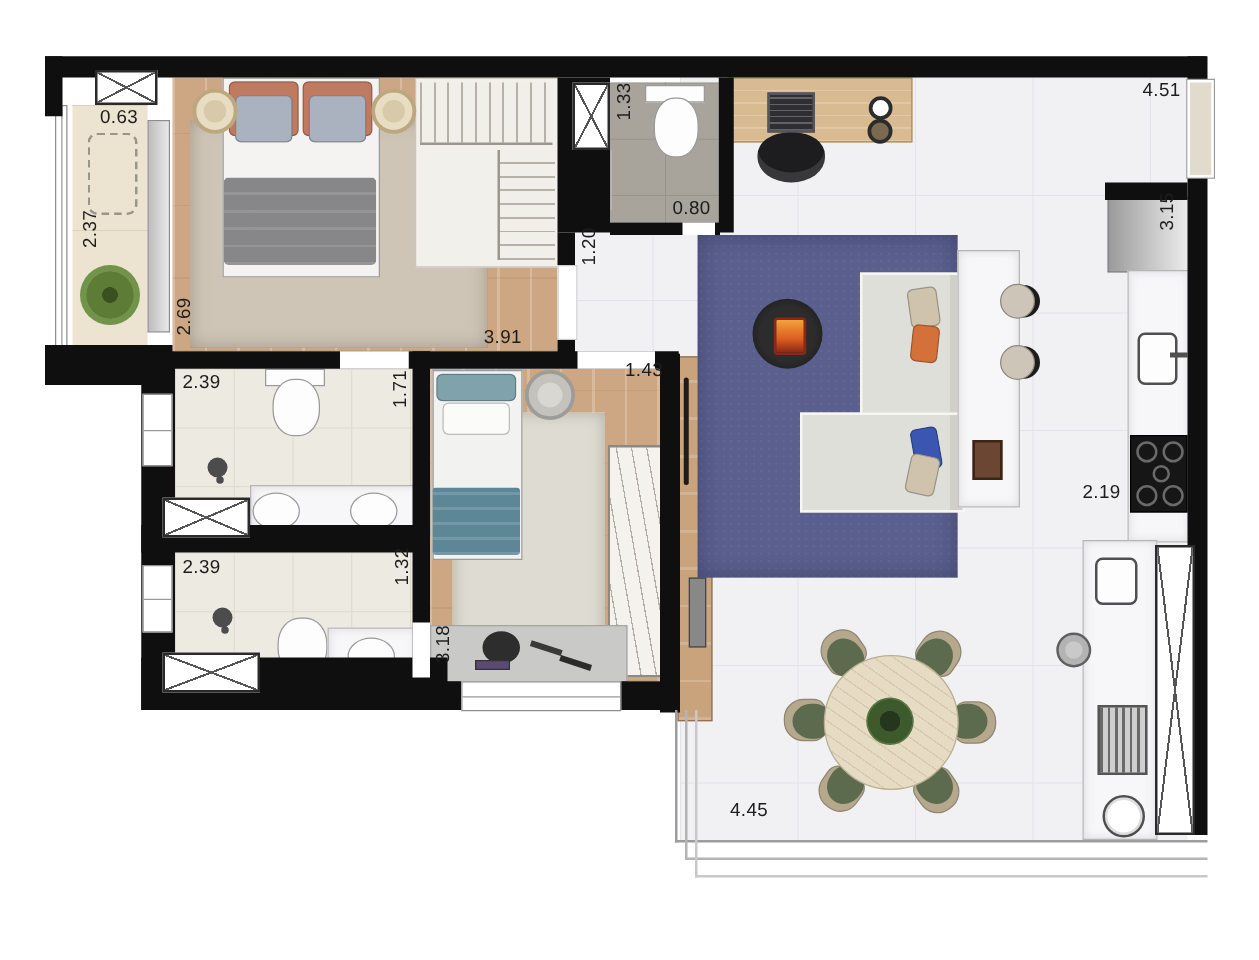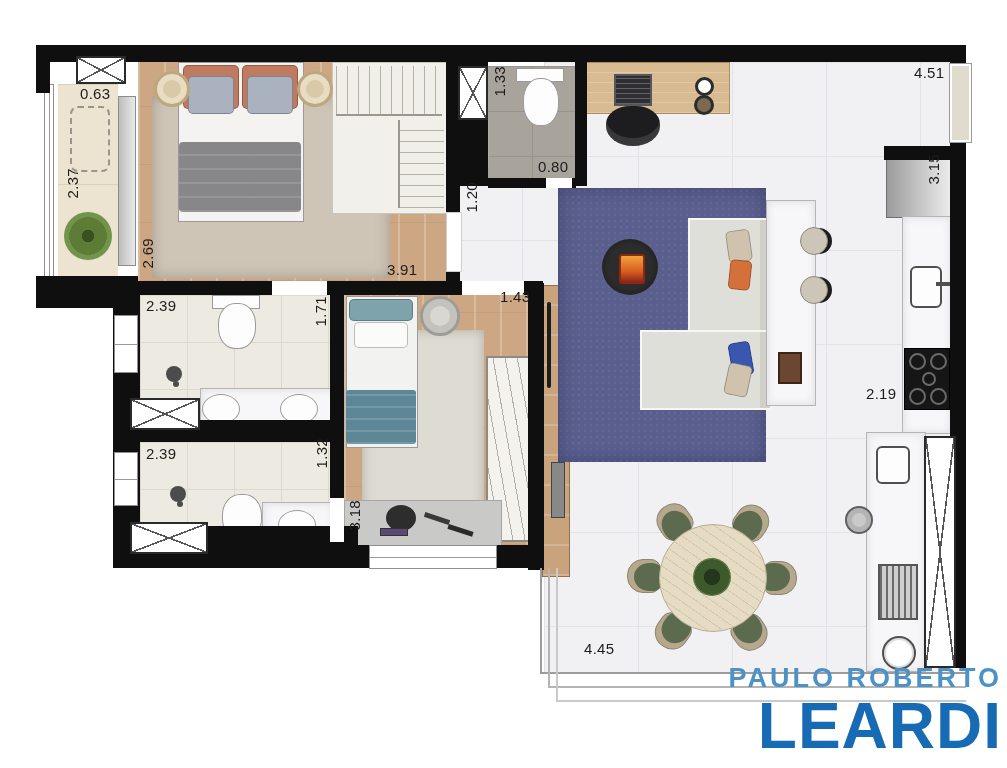--- a/index.html
+++ b/index.html
@@ -245,18 +245,14 @@
   <div class="dim v" style="left:925px;top:154px;">3.15</div>
   <div class="dim" style="left:146px;top:297px;">2.39</div>
   <div class="dim v" style="left:312px;top:296px;">1.71</div>
   <div class="dim" style="left:146px;top:445px;">2.39</div>
   <div class="dim v" style="left:313px;top:438px;">1.32</div>
   <div class="dim" style="left:500px;top:288px;">1.43</div>
   <div class="dim v" style="left:346px;top:500px;">3.18</div>
   <div class="dim" style="left:866px;top:385px;">2.19</div>
   <div class="dim" style="left:572px;top:640px;margin-left:12px;">4.45</div>
 
-  <div class="logo">
-    <div class="l1" style="color:#4d92c6;">PAULO ROBERTO</div>
-    <div class="l2" style="color:#176bb5;">LEARDI</div>
-  </div>
 
 </div>
 
 </body></html>

